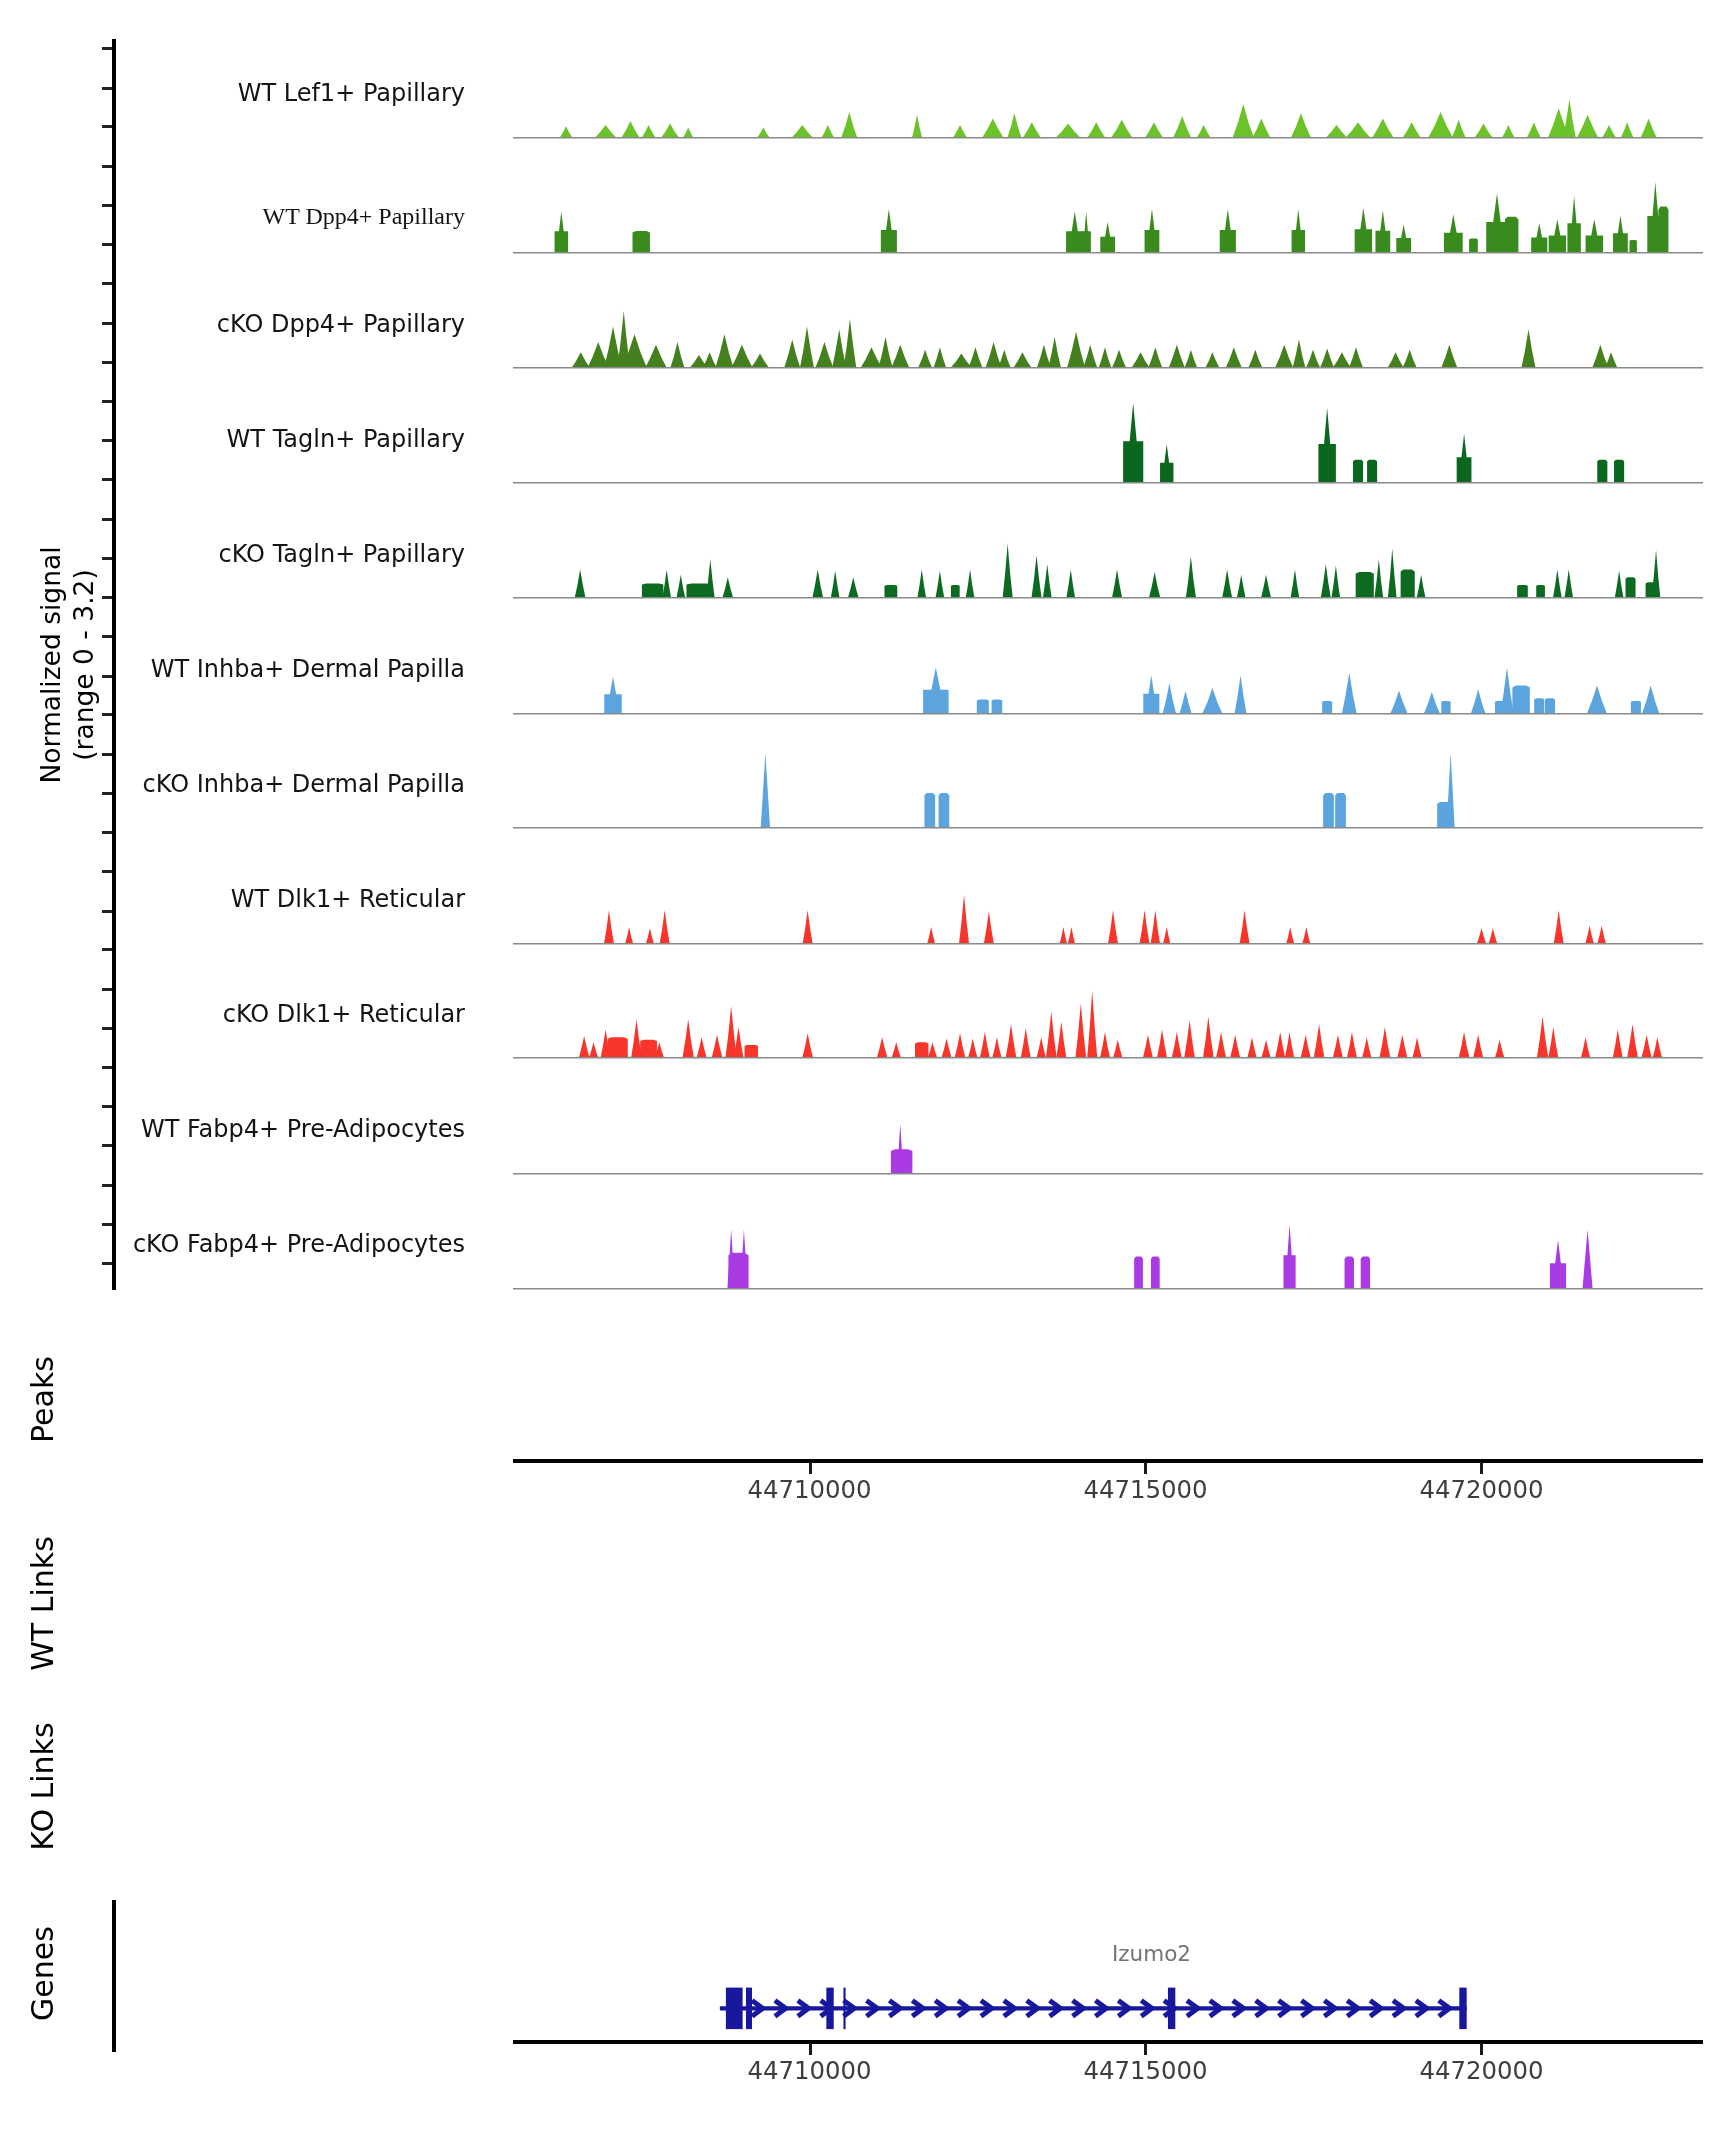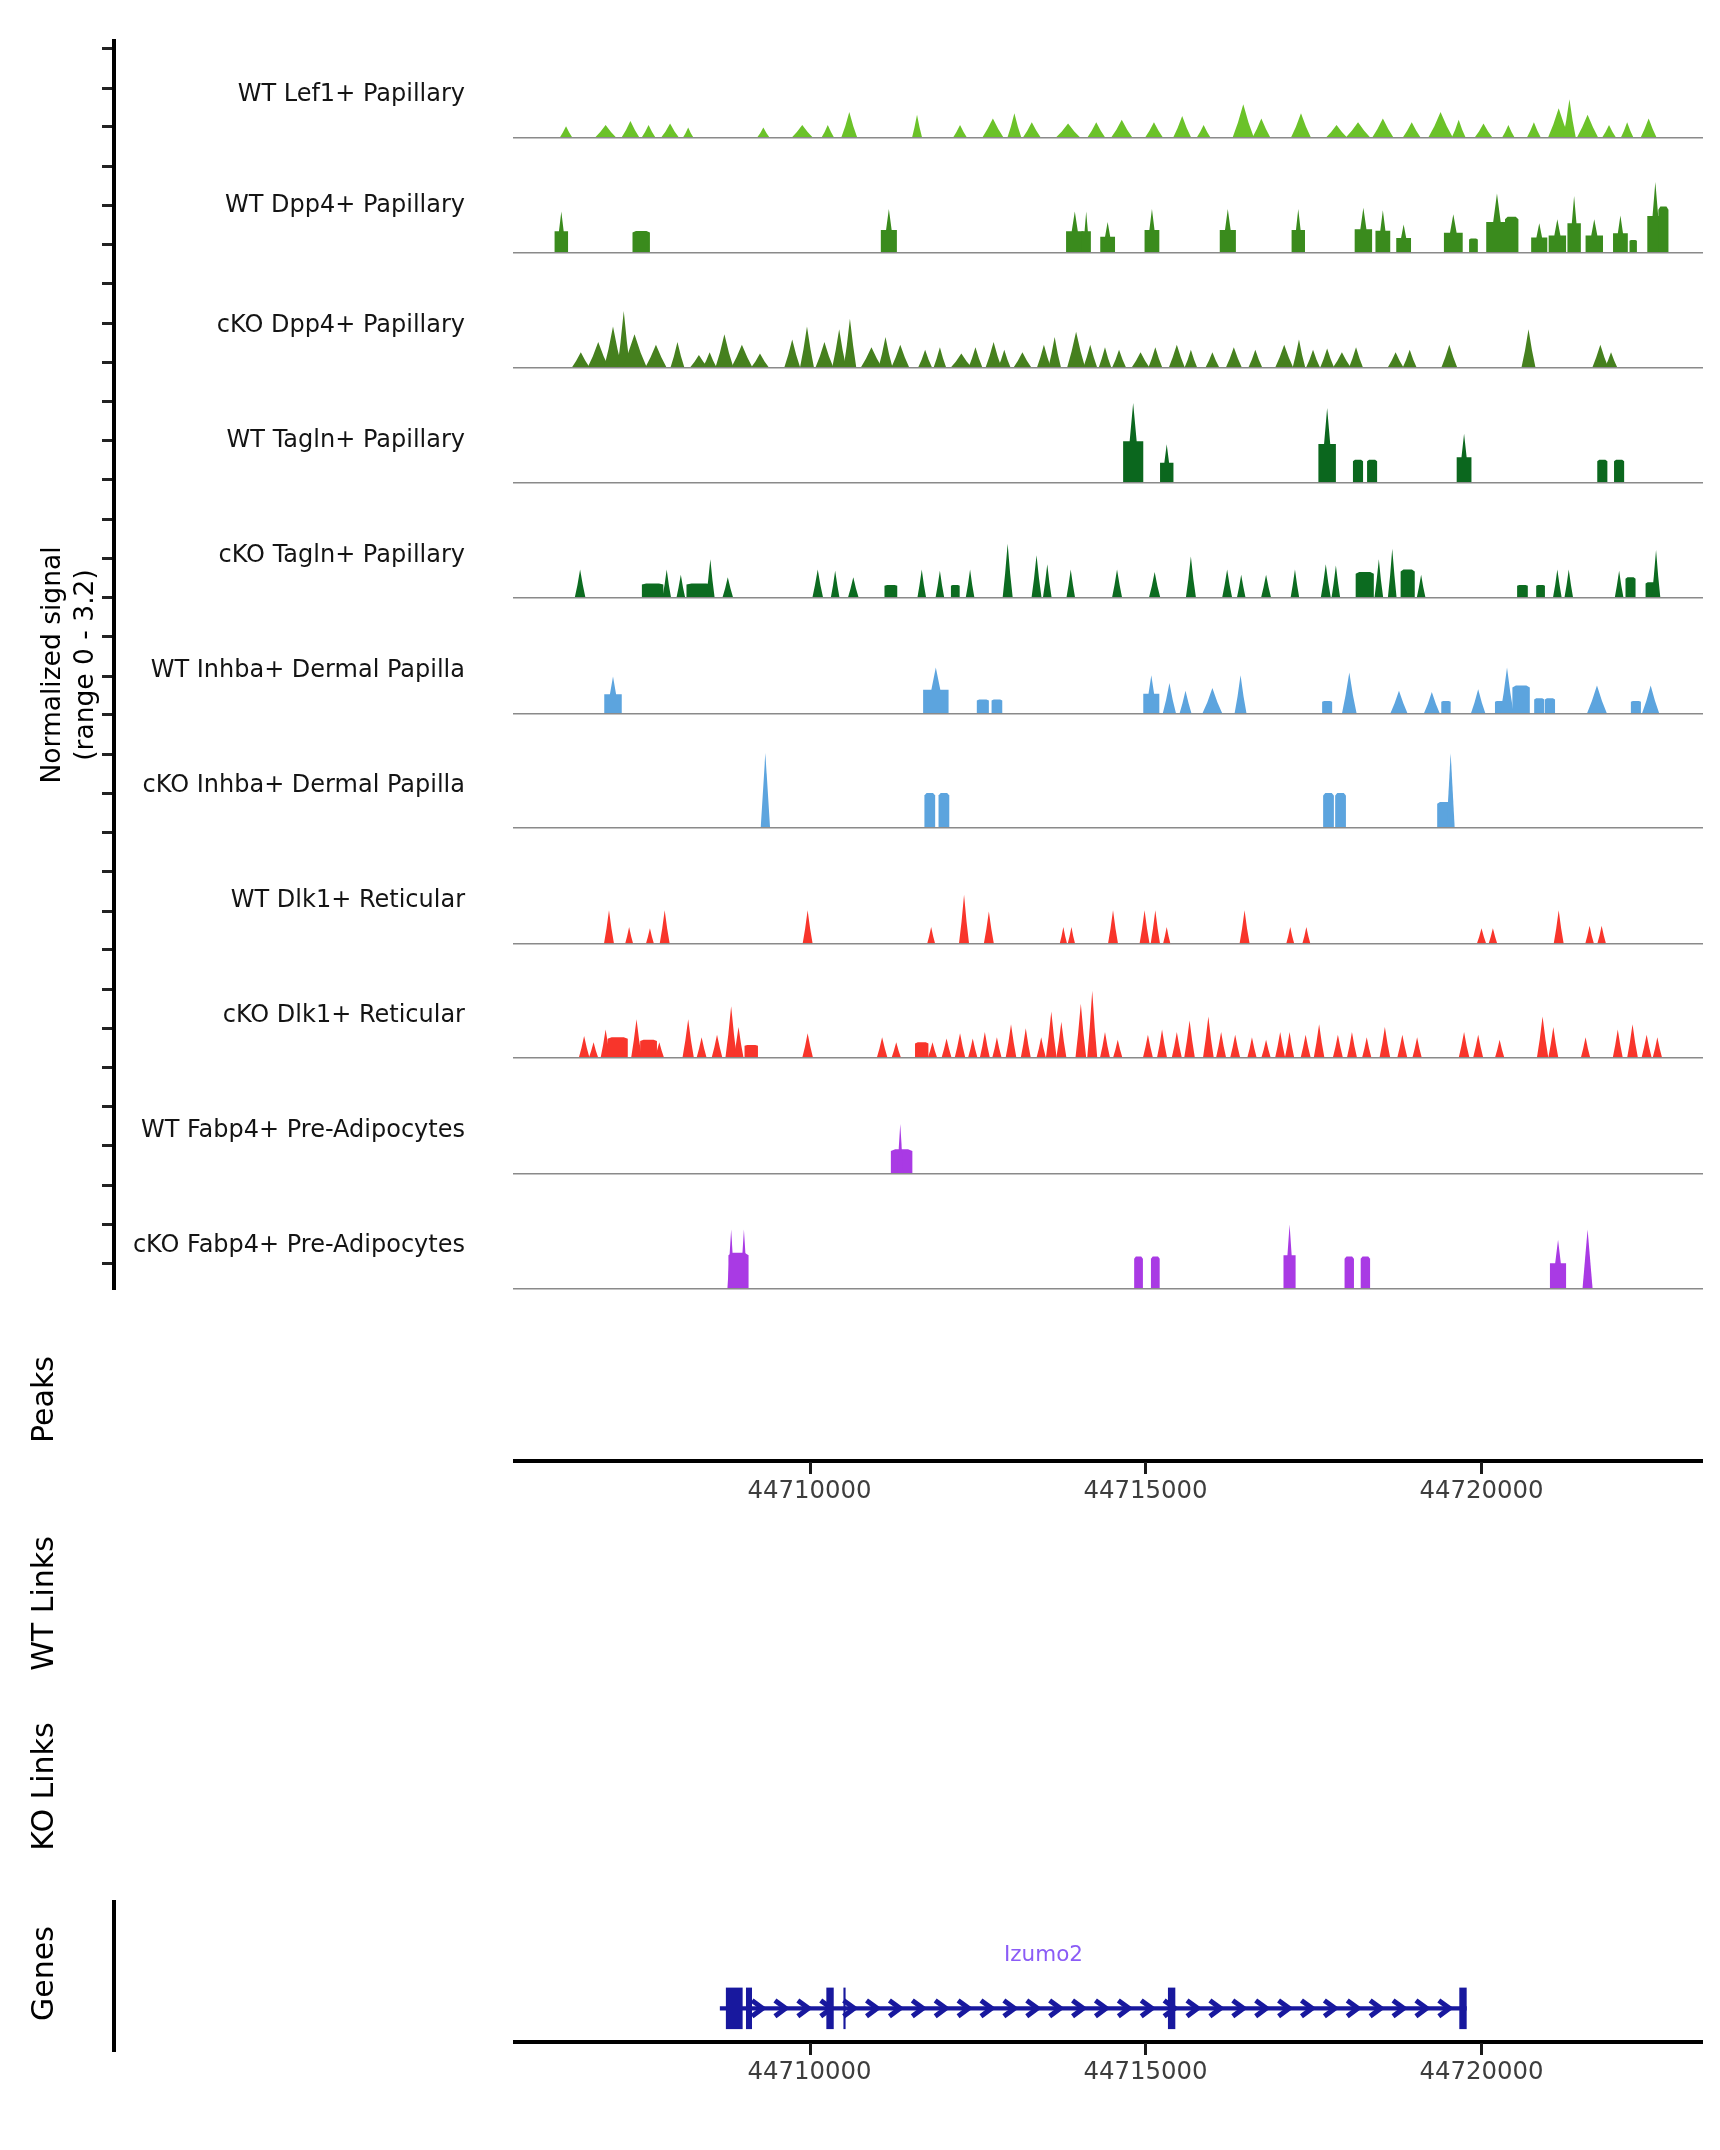--- a/index.html
+++ b/index.html
@@ -14,22 +14,22 @@
   .rot-label{position:absolute;width:430px;text-align:center;font-size:30px;color:#000;
        transform:rotate(-90deg);transform-origin:center center;white-space:nowrap;}
   #ylabel{position:absolute;width:545px;text-align:center;font-size:26.5px;color:#000;
        line-height:33px;transform:rotate(-90deg);transform-origin:center center;}
   .axis-line{position:absolute;height:3.6px;background:#000;}
   .axis-tick{position:absolute;width:2.9px;height:11.5px;background:#1a1a1a;}
   .axis-ticklabel{position:absolute;width:215px;text-align:center;
        font-size:24.4px;color:#3d3d3d;white-space:nowrap;}
   #xlabel{position:absolute;left:817px;top:2083px;width:574px;text-align:center;
        font-size:29px;color:#000;}
-  #gene-name{position:absolute;left:936px;top:1941px;width:215px;text-align:center;
-       font-size:21.5px;color:#8b5cf6;}
+  #gene-name{position:absolute;left:1044px;top:1941px;width:215px;text-align:center;
+       font-size:21.5px;color:#737373;}
   #gene-svg{position:absolute;left:513px;top:1964px;width:1190px;height:93px;}
 </style>
 </head>
 <body>
 
 <div id="figure">
 
   <div id="ylabel" style="left:-206px;top:632px;">
     <div>Normalized signal</div>
     <div>(range 0 - 3.2)</div>
@@ -108,21 +108,21 @@
         <polygon points="1379.6,121.0 1384.0,112.9 1388.5,103.0 1392.9,112.9 1397.4,121.0" fill="#6bc229"></polygon>
         <polygon points="1414.2,121.0 1419.1,111.3 1424.1,99.4 1429.0,111.3 1433.9,121.0" fill="#6bc229"></polygon>
         <polygon points="1443.7,121.0 1451.2,102.4 1458.7,79.7 1466.2,102.4 1473.7,121.0" fill="#6bc229"></polygon>
         <polygon points="1464.8,121.0 1469.2,96.7 1473.7,67.1 1478.1,96.7 1482.6,121.0" fill="#6bc229"></polygon>
         <polygon points="1484.0,121.0 1491.5,106.4 1499.0,88.7 1506.5,106.4 1513.9,121.0" fill="#6bc229"></polygon>
         <polygon points="1519.1,121.0 1524.0,112.9 1528.9,103.0 1533.8,112.9 1538.8,121.0" fill="#6bc229"></polygon>
         <polygon points="1545.3,121.0 1549.8,111.3 1554.2,99.4 1558.6,111.3 1563.1,121.0" fill="#6bc229"></polygon>
         <polygon points="1572.9,121.0 1578.5,108.9 1584.2,94.0 1589.8,108.9 1595.4,121.0" fill="#6bc229"></polygon>
         <line x1="0" x2="1660" y1="121" y2="121" stroke="#8a8a8a" stroke-width="2"></line>
       </svg>
-      <div class="track-label" style="top: 188px;">WT Dpp4+ Papillary</div>
+      <div class="track-label" style="top: 200px; font-family: Liberation Serif, serif;">WT Dpp4+ Papillary</div>
       <svg class="signal-svg" viewBox="0 0 1660 124" style="top: 166px;">
         <polygon points="58.0,121.0 58.0,91.1 64.1,91.1 67.4,63.5 70.7,91.1 76.8,91.1 76.8,121.0" fill="#3a8b1d"></polygon>
         <polygon points="166.7,121.0 166.7,92.6 171.5,90.5 186.1,90.5 191.0,92.6 191.0,121.0" fill="#3a8b1d"></polygon>
         <polygon points="513.1,121.0 513.1,89.2 520.4,89.2 524.3,59.9 528.2,89.2 535.5,89.2 535.5,121.0" fill="#3a8b1d"></polygon>
         <polygon points="771.5,121.0 771.5,91.1 779.4,91.1 783.7,63.5 787.9,91.1 795.8,91.1 795.8,121.0" fill="#3a8b1d"></polygon>
         <polygon points="793.0,121.0 793.0,91.1 797.3,91.1 799.6,63.5 801.9,91.1 806.1,91.1 806.1,121.0" fill="#3a8b1d"></polygon>
         <polygon points="819.2,121.0 819.2,98.6 825.9,98.6 829.5,77.9 833.1,98.6 839.8,98.6 839.8,121.0" fill="#3a8b1d"></polygon>
         <polygon points="881.0,121.0 881.0,89.2 887.7,89.2 891.3,59.9 894.9,89.2 901.6,89.2 901.6,121.0" fill="#3a8b1d"></polygon>
         <polygon points="985.9,121.0 985.9,89.2 993.2,89.2 997.1,59.9 1001.1,89.2 1008.4,89.2 1008.4,121.0" fill="#3a8b1d"></polygon>
         <polygon points="1086.1,121.0 1086.1,89.2 1092.2,89.2 1095.4,59.9 1098.7,89.2 1104.8,89.2 1104.8,121.0" fill="#3a8b1d"></polygon>

